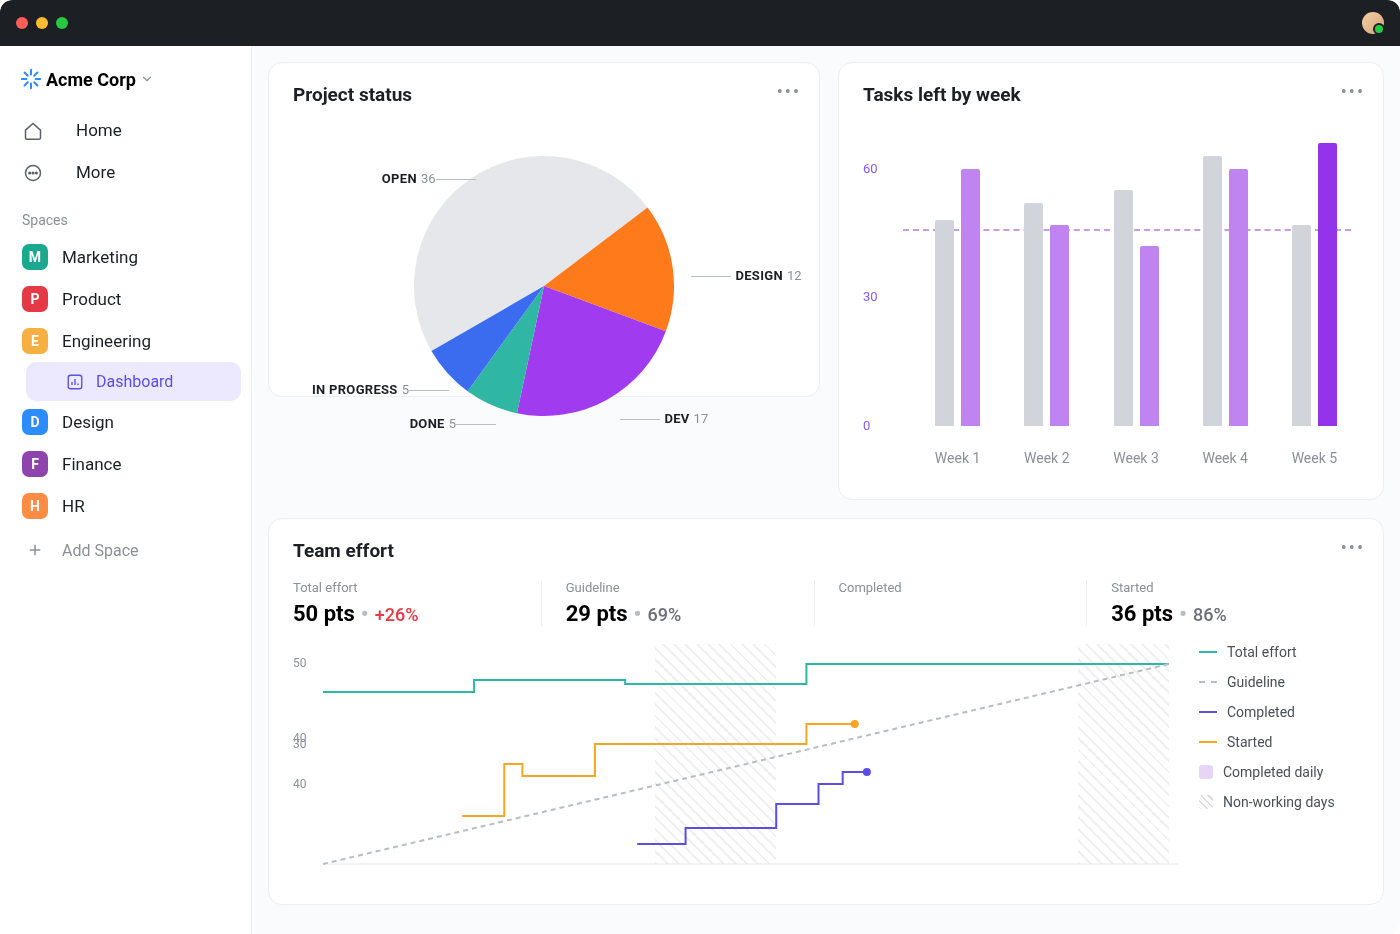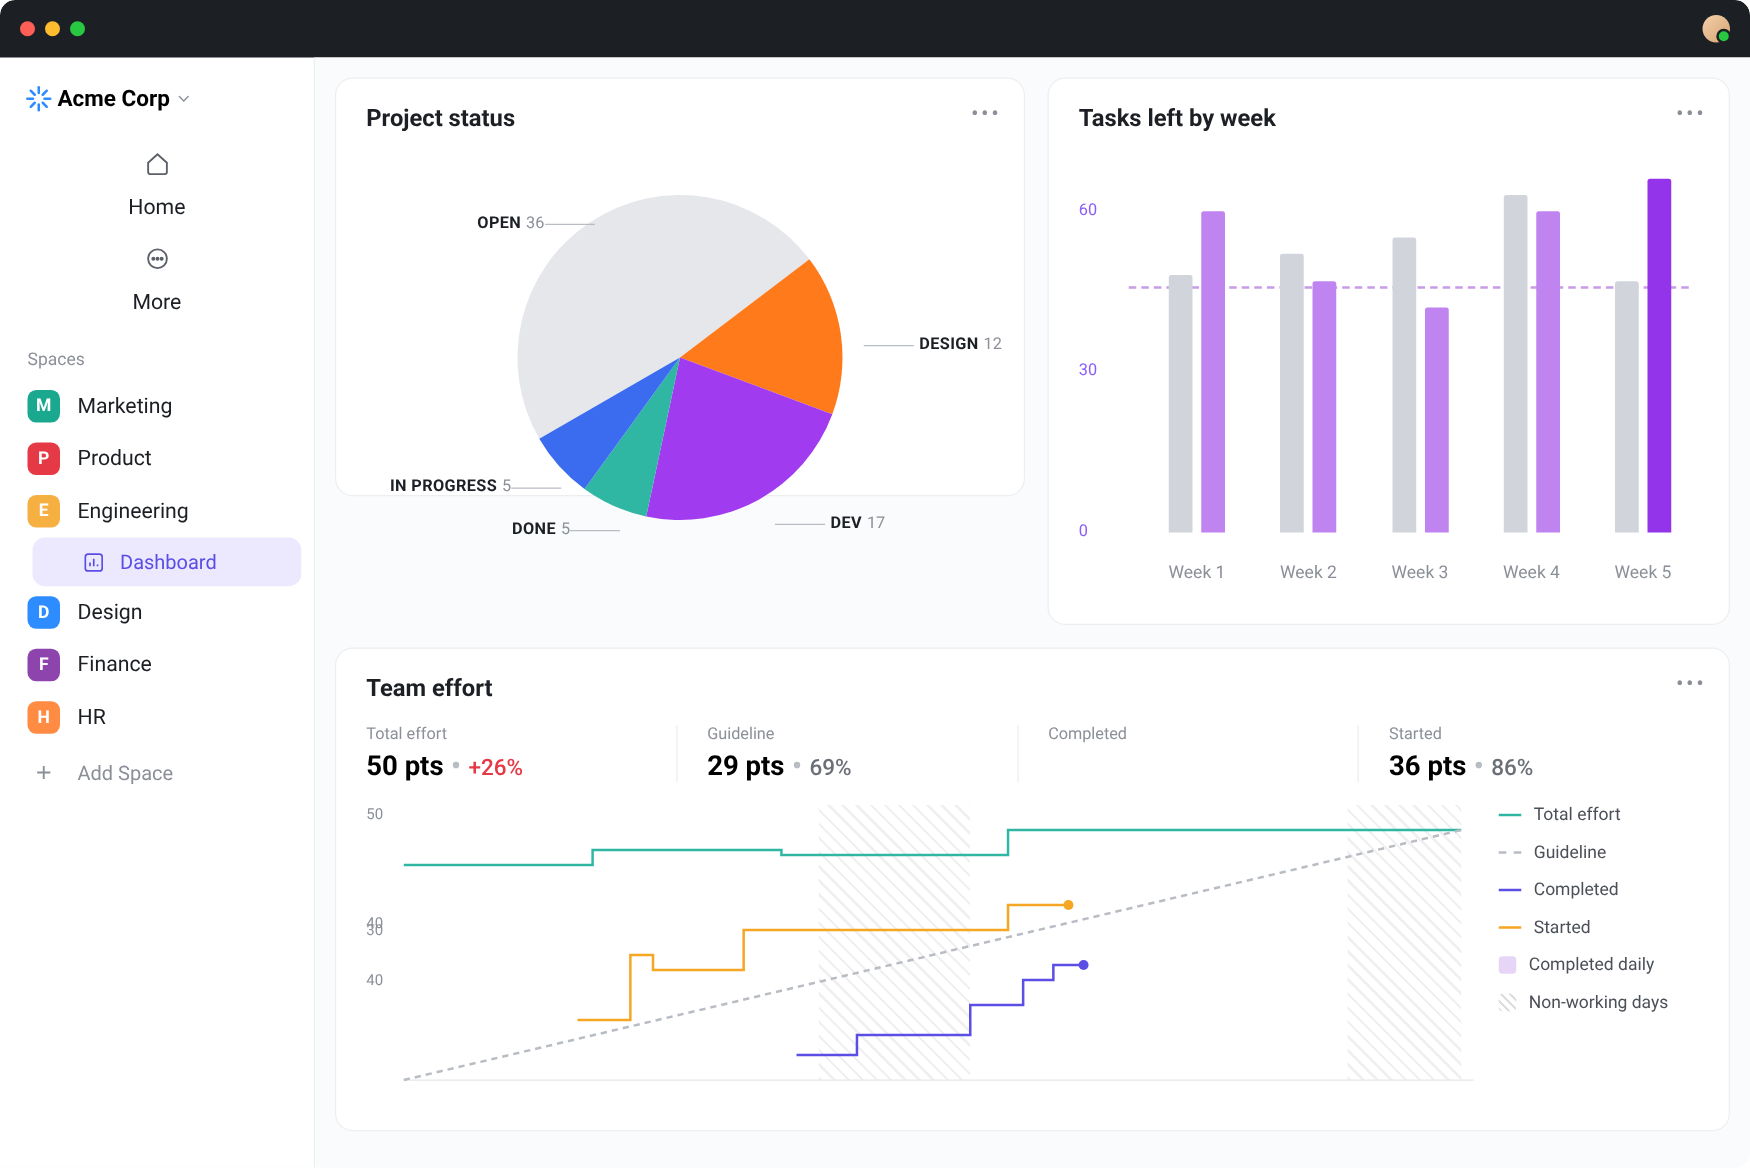--- a/index.html
+++ b/index.html
@@ -10,21 +10,21 @@
 .tl-red { background: #ff5f57; }
 .tl-yellow { background: #febc2e; }
 .tl-green { background: #28c840; }
 .avatar { width: 22px; height: 22px; border-radius: 50%; background: linear-gradient(135deg,#f5d0a9,#d4a373); margin-left: auto; position: relative; }
 .avatar::after { content:""; position:absolute; right:-1px; bottom:-1px; width:8px; height:8px; border-radius:50%; background:#28c840; border:2px solid #1c1f24; }
 .app { display: flex; height: calc(100% - 46px); }
 .sidebar { width: 252px; border-right: 1px solid #eceef0; padding: 14px 10px; }
 .org { display: flex; align-items: center; gap: 4px; padding: 8px 10px; font-weight: 700; font-size: 18px; cursor: pointer; }
 .org svg.logo { width: 22px; height: 22px; }
 .org .chev { color: #8b8f97; }
-.nav-item { display: flex; align-items: center; gap: 14px; padding: 10px 12px; border-radius: 10px; font-size: 17px; color: #1c1f24; cursor: pointer; flex-direction: column; }
+.nav-item { display: flex; align-items: flex-start; gap: 32px; padding: 10px 12px; border-radius: 10px; font-size: 17px; color: #1c1f24; cursor: pointer; }
 .nav-icon { width: 22px; height: 22px; color: #5c6069; display:flex; align-items:center; justify-content:center; }
 .badge { margin-left: auto; background: #e6007e; color: #fff; font-size: 12px; font-weight: 700; padding: 2px 9px; border-radius: 10px; }
 .section-label { font-size: 14px; color: #8b8f97; padding: 18px 12px 8px; }
 .space-item { display: flex; align-items: center; gap: 14px; padding: 8px 12px; border-radius: 10px; font-size: 17px; color: #1c1f24; cursor: pointer; }
 .space-badge { width: 26px; height: 26px; border-radius: 7px; color: #fff; font-weight: 700; font-size: 14px; display: flex; align-items: center; justify-content: center; }
 .sub-item { display: flex; align-items: center; gap: 12px; padding: 10px 12px 10px 40px; border-radius: 10px; font-size: 16px; cursor: pointer; margin-left: 16px; }
 .sub-item.active { background: #ece8fd; color: #5b4ee5; }
 .add-space { display: flex; align-items: center; gap: 14px; padding: 10px 12px; color: #8b8f97; font-size: 16px; cursor: pointer; }
 .plus-icon { width: 26px; height: 26px; display: flex; align-items: center; justify-content: center; color:#8b8f97; }
 .main { flex: 1; padding: 16px; background: #fafbfc; overflow: hidden; }
@@ -260,21 +260,21 @@
         </div>
       </div>
 
       <div class="effort-chart-wrap">
         <div class="effort-chart" id="effort-chart">
             <div class="hatch" style="left: 362.357px; width: 120.857px;"></div>
             <div class="hatch" style="left: 785.357px; width: 90.6429px;"></div>
             <div class="effort-y" style="top: 133px;">40</div>
             <div class="effort-y" style="top: 93px;">30</div>
             <div class="effort-y" style="top: 69px; margin-top: 18px;">40</div>
-            <div class="effort-y" style="top: 0; text-align: right;">50</div>
+            <div class="effort-y" style="top: 12px; text-align: right;">50</div>
             <svg width="886" height="240" style="position: absolute; left: 0px; top: 0px;">
               <line x1="30" y1="220" x2="886" y2="220" stroke="#e5e7eb"></line>
               <path d="M30,48 L181.07142857142858,48 L181.07142857142858,48 L181.07142857142858,48 L181.07142857142858,36 L332.14285714285717,36 L332.14285714285717,36 L332.14285714285717,36 L332.14285714285717,40 L513.4285714285713,40 L513.4285714285713,40 L513.4285714285713,40 L513.4285714285713,20 L876,20 L876,20" fill="none" stroke="#2fb7a3" stroke-width="2"></path>
               <path d="M30,220 L876,20" fill="none" stroke="#b8bcc3" stroke-width="2" stroke-dasharray="5 4"></path>
               <path d="M168.9857142857143,172 L211.28571428571428,172 L211.28571428571428,172 L211.28571428571428,172 L211.28571428571428,120 L229.4142857142857,120 L229.4142857142857,120 L229.4142857142857,120 L229.4142857142857,132 L301.92857142857144,132 L301.92857142857144,132 L301.92857142857144,132 L301.92857142857144,100.00000000000001 L513.4285714285713,100.00000000000001 L513.4285714285713,100.00000000000001 L513.4285714285713,100.00000000000001 L513.4285714285713,80 L561.7714285714286,80 L561.7714285714286,80" fill="none" stroke="#f5a623" stroke-width="2"></path>
               <circle cx="561.7714285714286" cy="80" r="4" fill="#f5a623"></circle>
               <path d="M344.22857142857146,200 L392.57142857142856,200 L392.57142857142856,200 L392.57142857142856,200 L392.57142857142856,184 L483.2142857142857,184 L483.2142857142857,184 L483.2142857142857,184 L483.2142857142857,160 L525.5142857142856,160 L525.5142857142856,160 L525.5142857142856,160 L525.5142857142856,140 L549.6857142857142,140 L549.6857142857142,140 L549.6857142857142,140 L549.6857142857142,128 L573.8571428571429,128 L573.8571428571429,128" fill="none" stroke="#5b4ee5" stroke-width="2"></path>
               <circle cx="573.8571428571429" cy="128" r="4" fill="#5b4ee5"></circle>
             </svg>
           </div>

